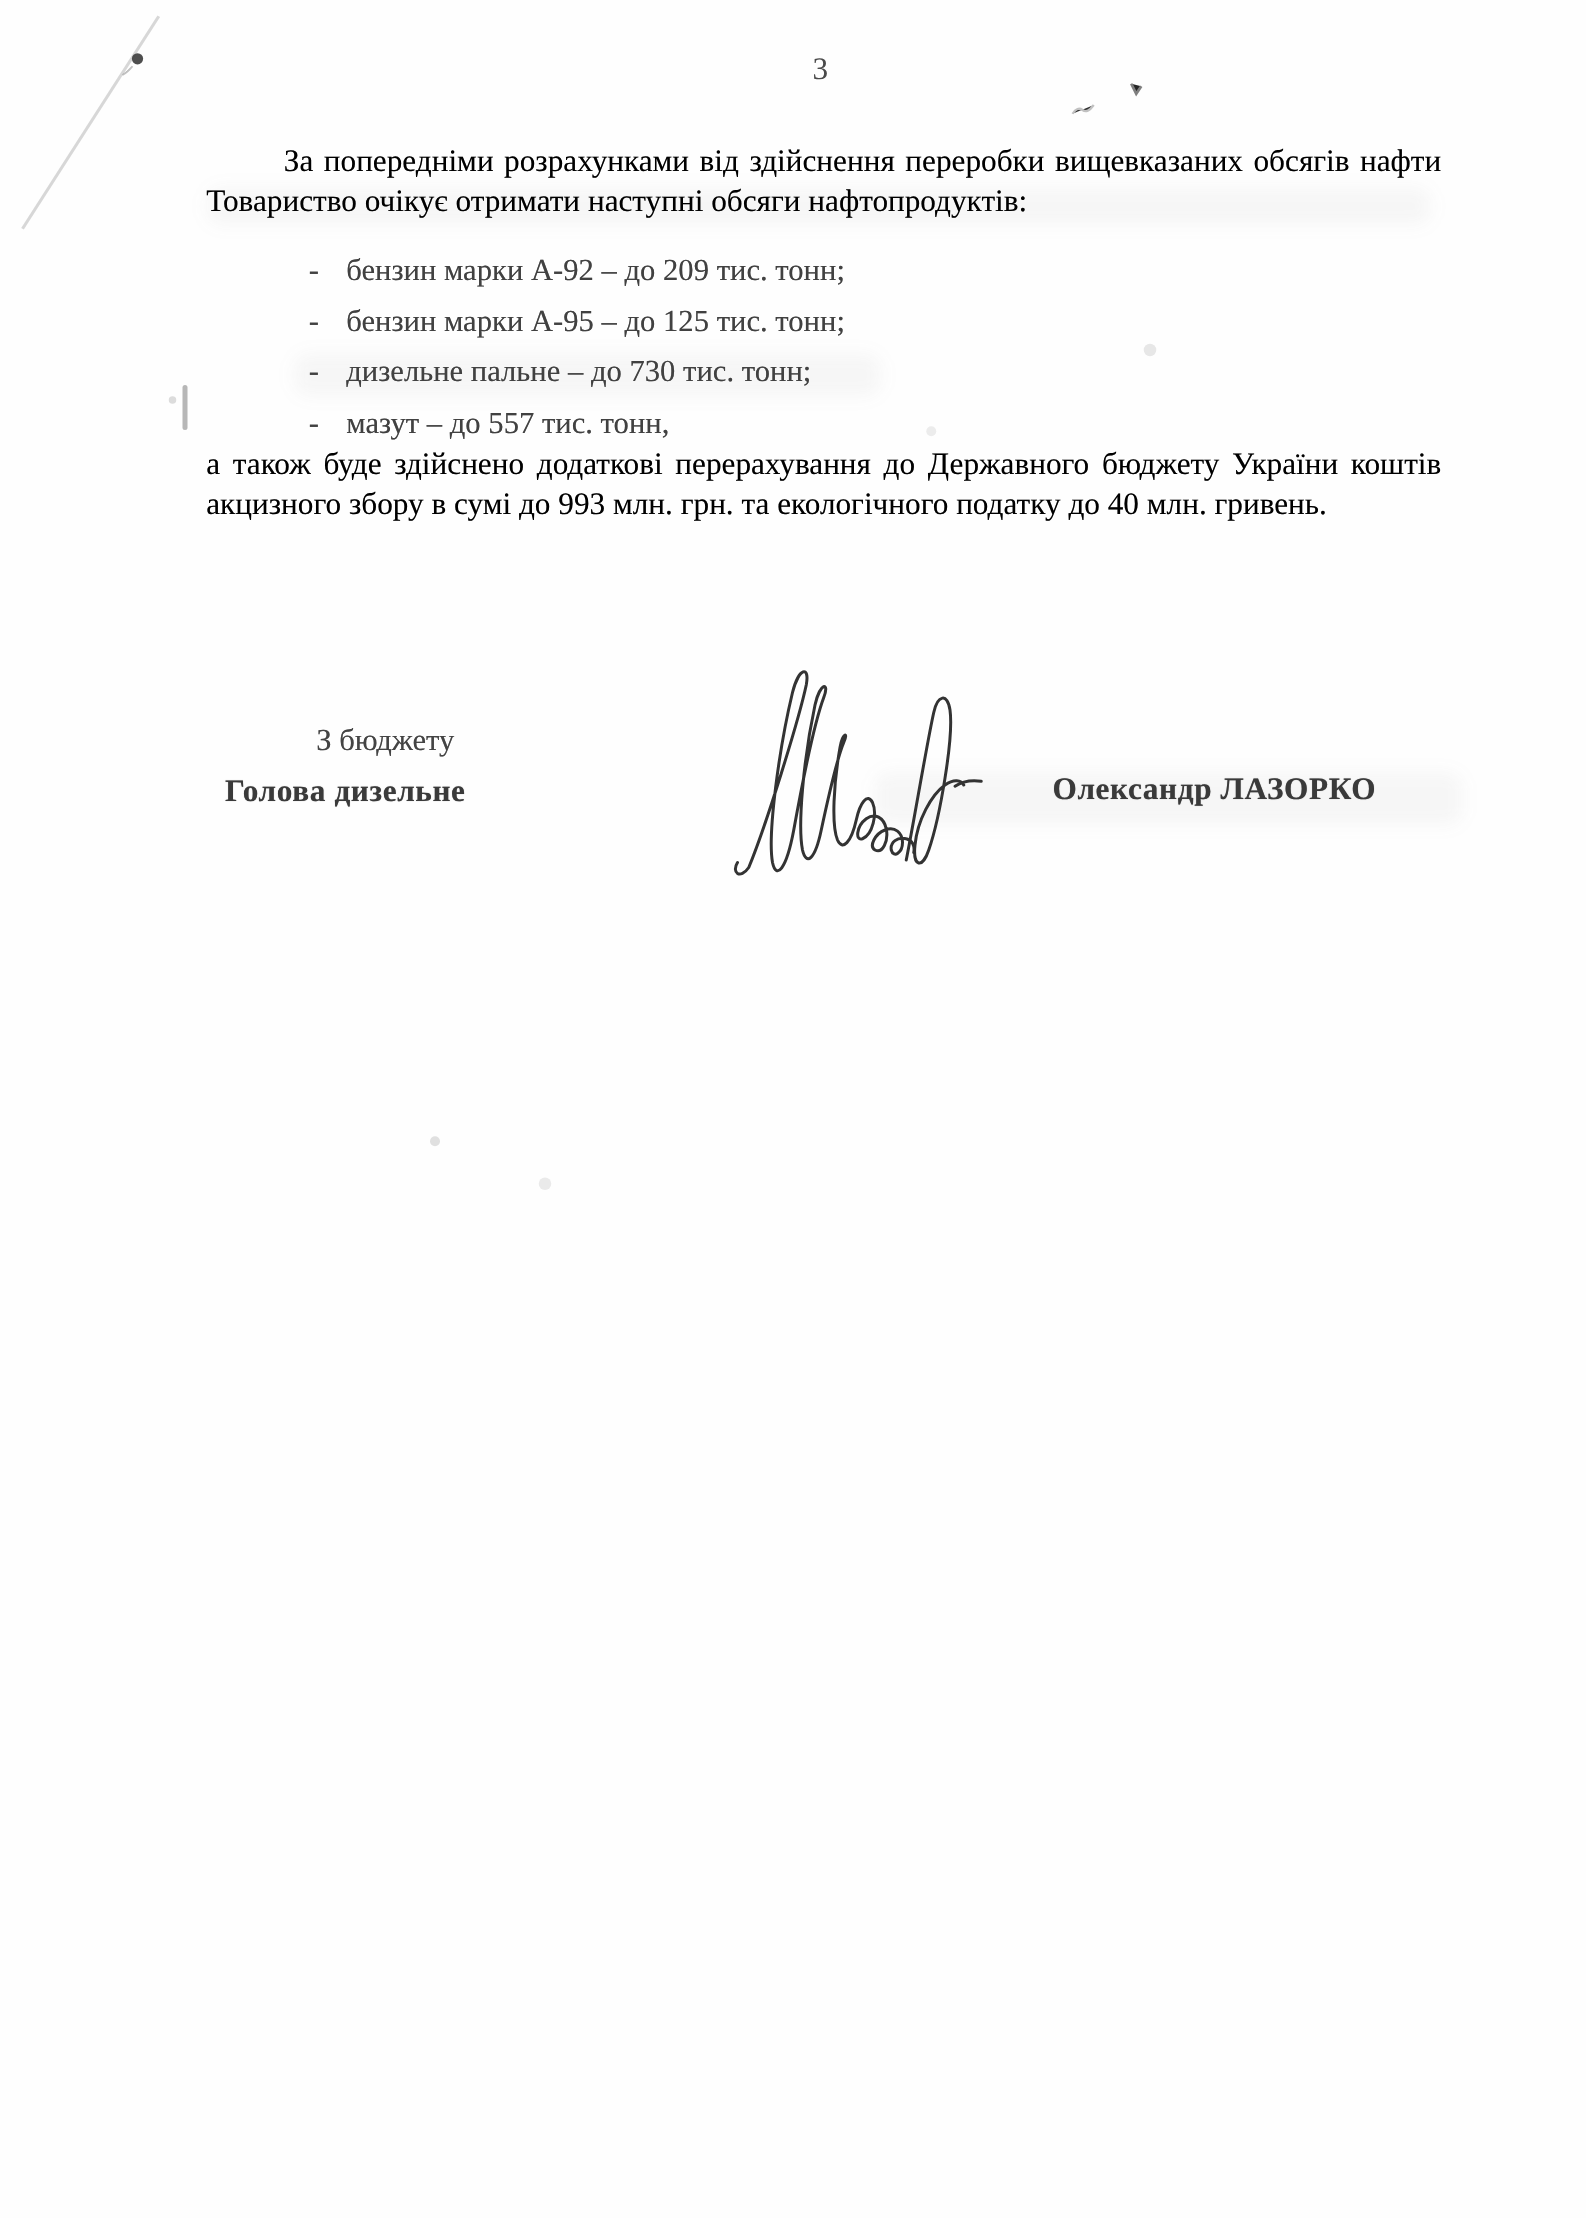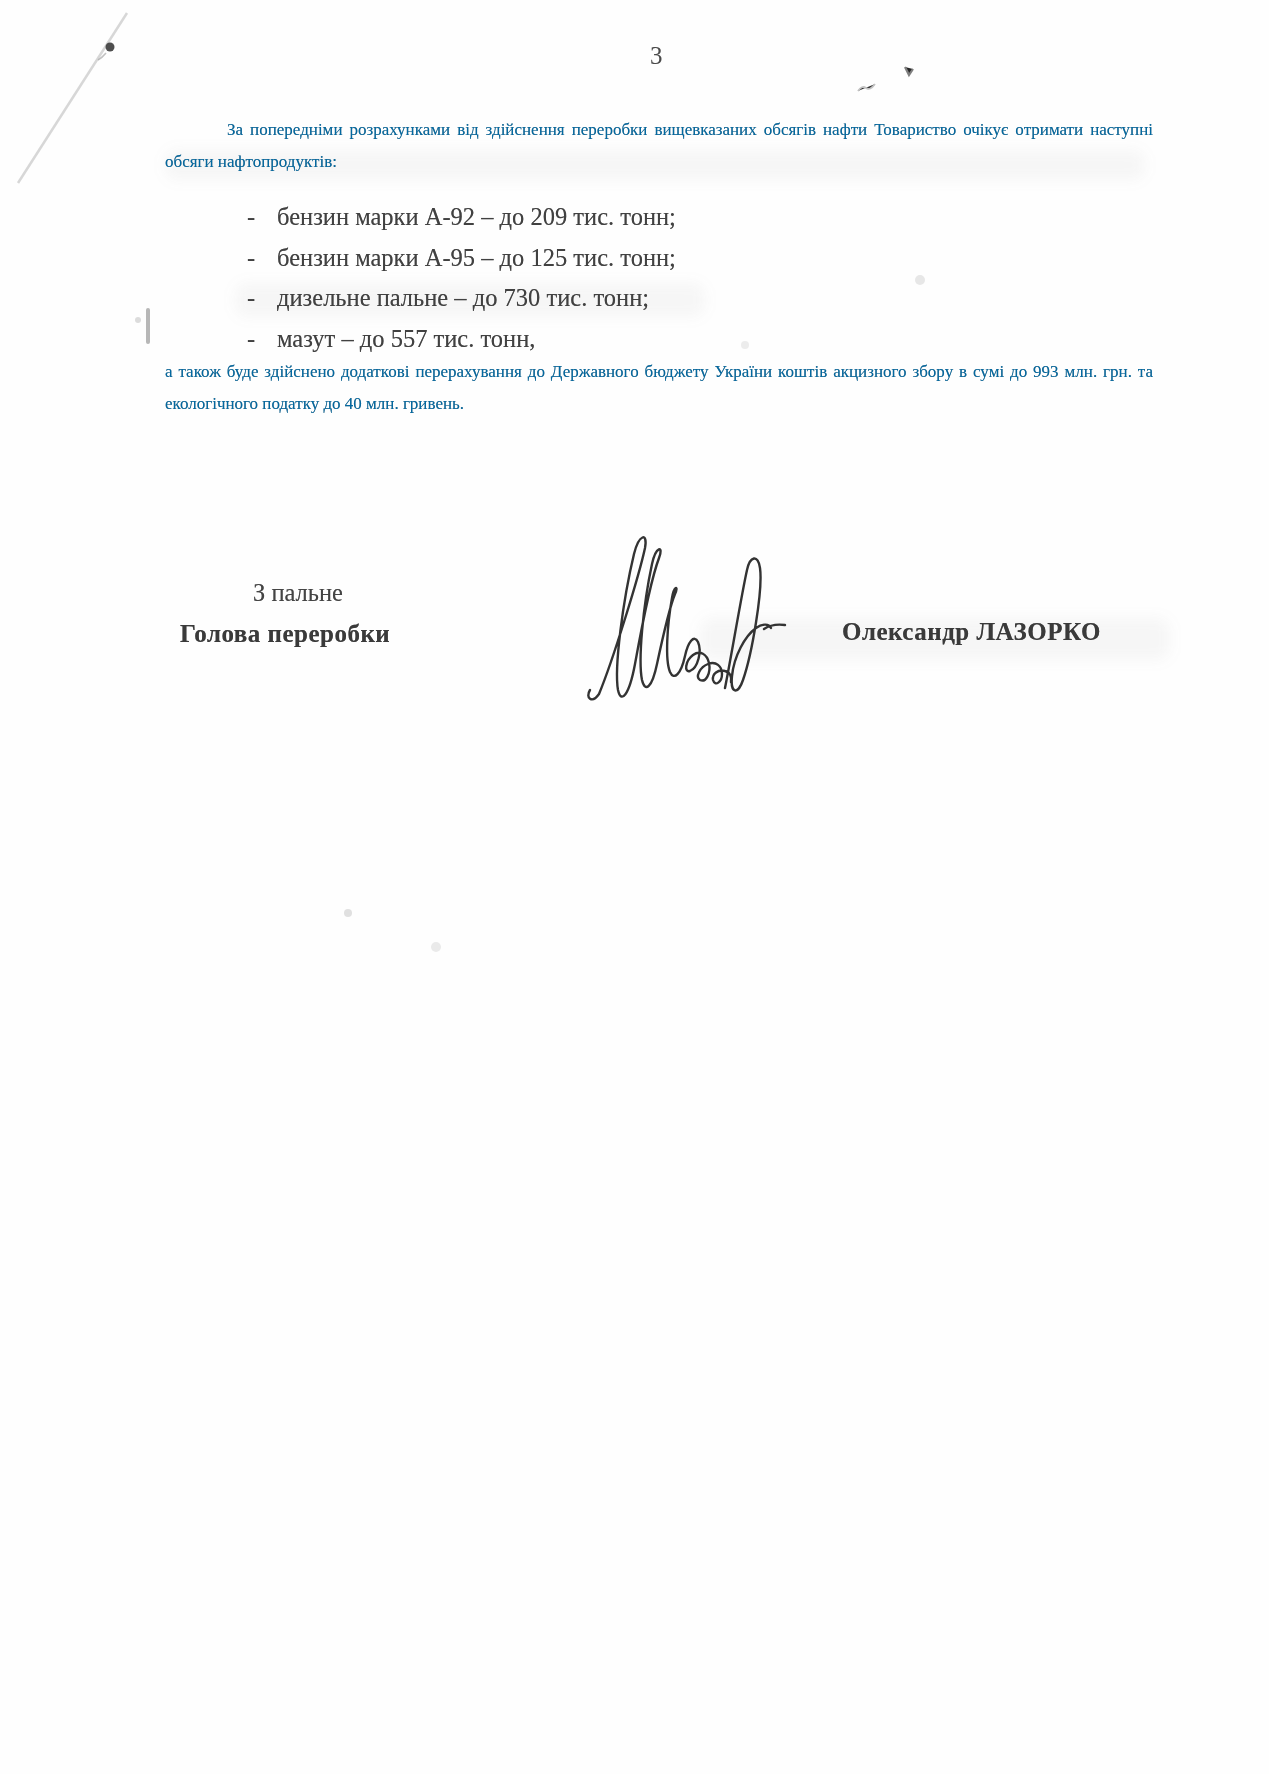--- a/index.html
+++ b/index.html
@@ -20,24 +20,24 @@
     position: absolute;
     top: 42px;
     left: 650px;
     font-size: 25px;
     color: #4a4a4a;
   }
   .body-text {
     position: absolute;
     left: 165px;
     width: 988px;
-    font-size: 17px;
+    font-size: 25px;
     line-height: 32px;
     text-align: justify;
-    color: #0369a1;
+    color: #000000;
     text-shadow: 0 0 0.5px rgba(70,70,70,0.55);
   }
   .para-intro { top: 114px; }
   .para-intro .indent { display: inline-block; width: 62px; }
   .para-outro { top: 356px; }
   .bullet-list {
     position: absolute;
     left: 165px;
     top: 204px;
     width: 988px;
@@ -132,23 +132,23 @@
       <span>дизельне пальне – до 730 тис. тонн;</span>
     </div>
     <div class="bullet-row">
       <span class="bullet-marker">-</span>
       <span>мазут – до 557 тис. тонн,</span>
     </div>
   </div>
 
   <div class="body-text para-outro">а також буде здійснено додаткові перерахування до Державного бюджету України коштів акцизного збору в сумі до 993 млн. грн. та екологічного податку до 40 млн. гривень.</div>
 
-  <div class="closing">З пальне</div>
+  <div class="closing">З бюджету</div>
 
-  <div class="signer-title">Голова переробки</div>
+  <div class="signer-title">Голова дизельне</div>
 
   <div class="signature">
     <svg viewBox="0 0 205 190" fill="none" stroke="#333333" stroke-width="2.4" stroke-linecap="round" stroke-linejoin="round">
       <path d="M7,162 c-5,8 2,14 9,4 c14,-34 40,-118 46,-146 c3,-16 -6,-14 -11,6 c-11,46 -20,114 -16,136 c3,14 11,6 17,-26 c8,-44 18,-90 24,-106 c5,-13 -3,-12 -7,6 c-9,42 -14,96 -10,116 c3,13 10,8 15,-16 c6,-28 13,-58 18,-70 c4,-9 -1,-8 -3,4 c-5,28 -7,62 -2,74 c4,9 11,2 15,-16 c3,-14 9,-22 13,-14 c4,9 0,26 -8,29 c-6,2 -5,-10 3,-16 c7,-5 14,-1 16,8 c2,10 -3,20 -9,17 c-5,-3 0,-13 8,-16 c8,-3 14,2 14,10 c0,8 -7,13 -9,6 c-1,-6 5,-11 12,-9 c5,1 7,6 6,11"></path>
       <path d="M142,160 c6,-30 17,-96 22,-118 c3,-14 11,-16 13,-2 c3,22 -8,86 -17,112 c-5,15 -13,14 -11,-4 c2,-20 13,-40 24,-48 c7,-5 13,-4 15,0"></path>
       <path d="M181,101 c6,-4 14,-5 21,-4"></path>
     </svg>
   </div>
 
   <div class="signer-name">Олександр ЛАЗОРКО</div>

